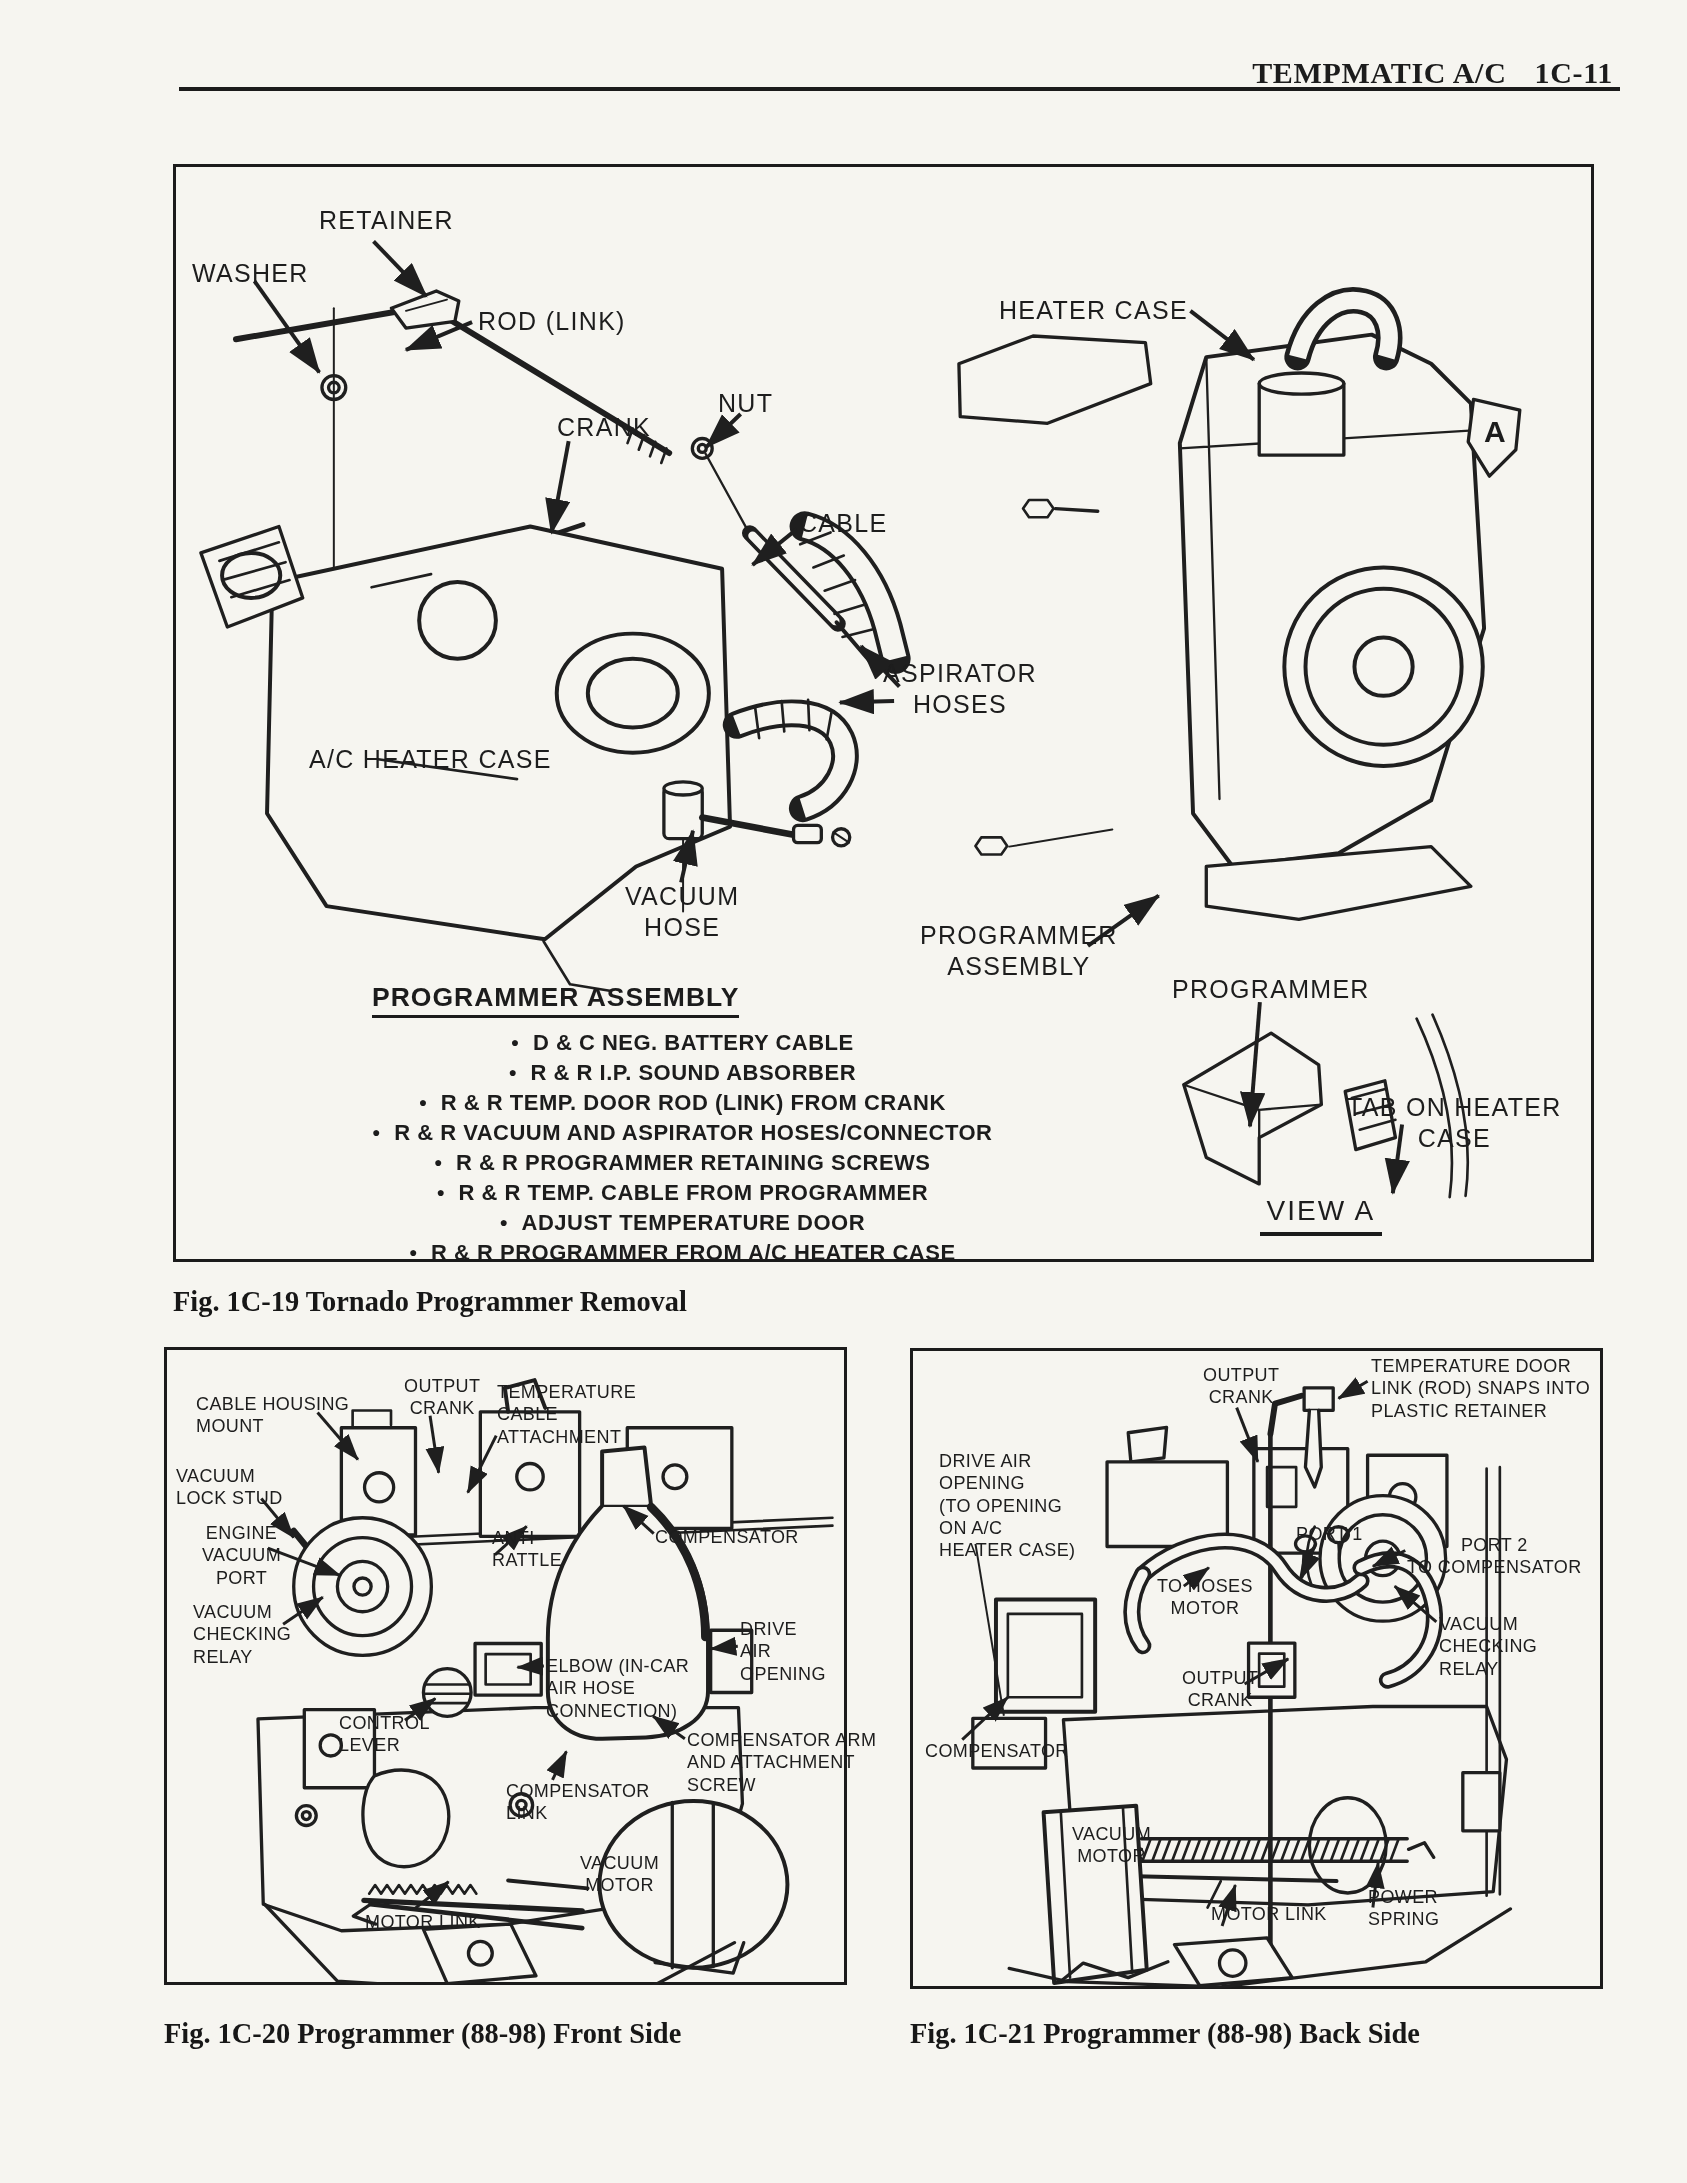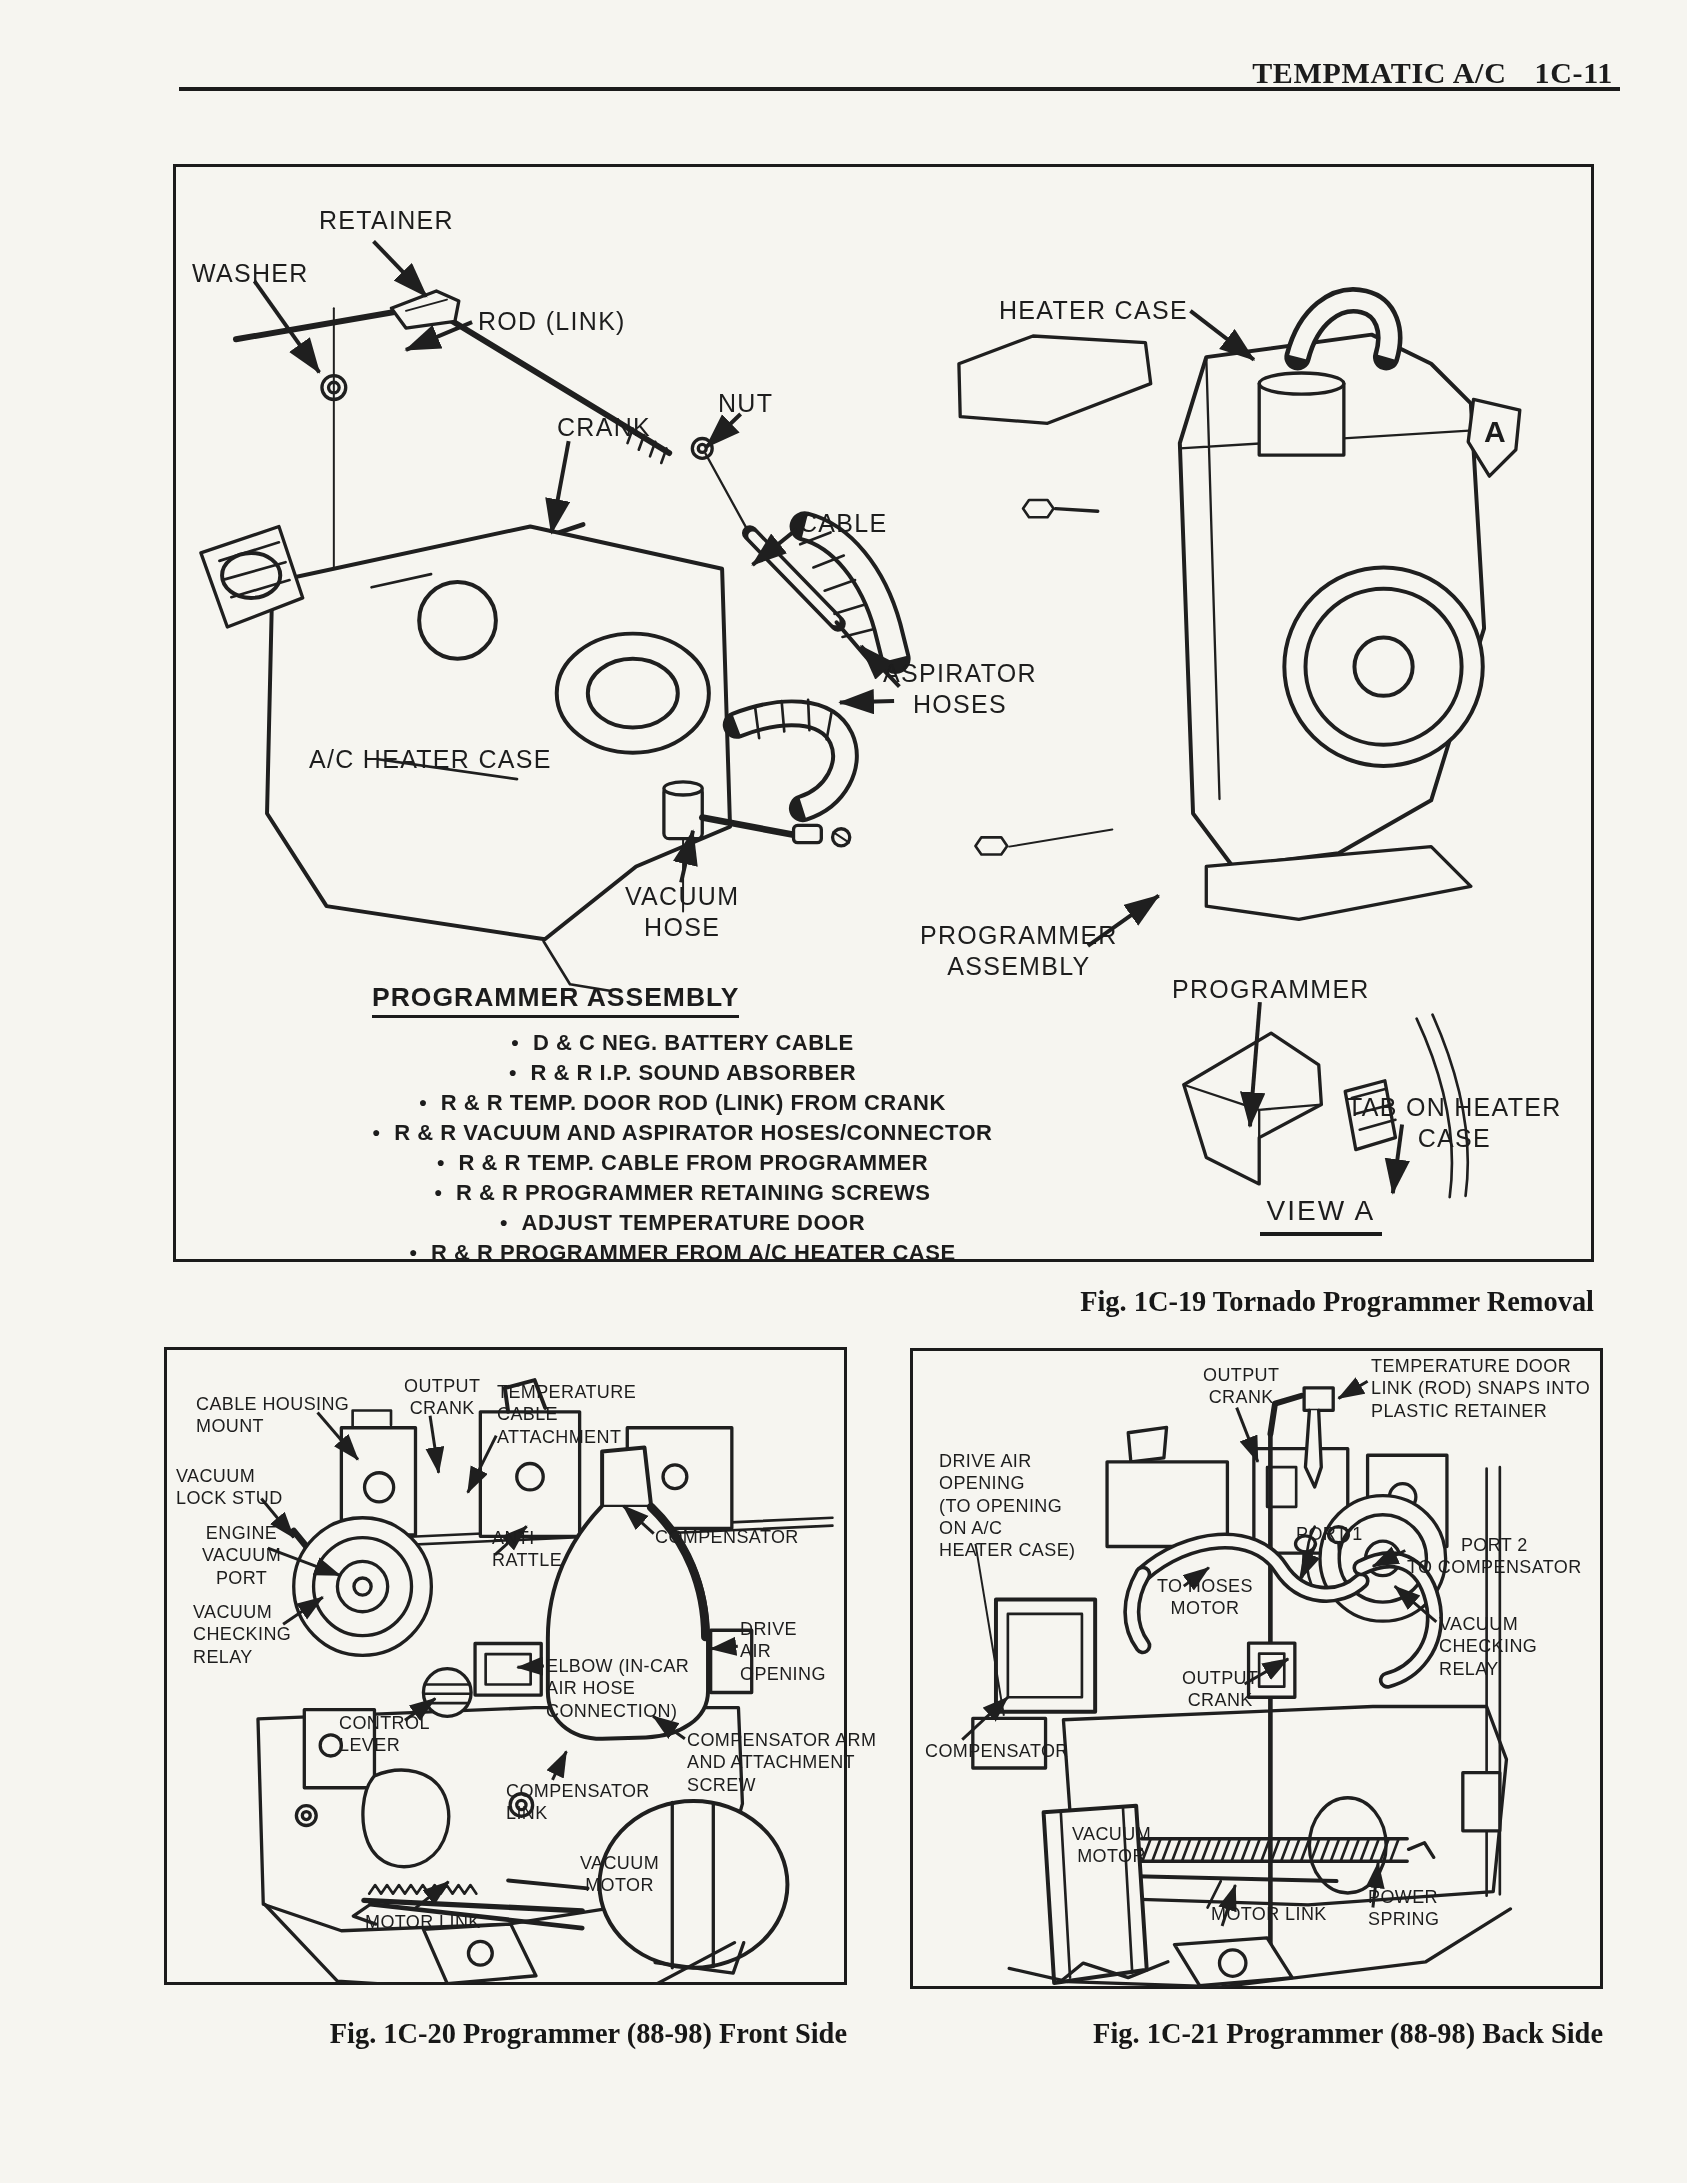--- a/index.html
+++ b/index.html
@@ -28,21 +28,21 @@
   .f19lbl{font-size:25px;letter-spacing:1.3px;line-height:1.24;}
   .f2lbl{font-size:18px;letter-spacing:0.4px;line-height:1.24;}
   .ctr{text-align:center;}
   .rgt{text-align:center;}
   .viewa{
     font-size:28px;letter-spacing:2px;border-bottom:4px solid #1b1b1b;
     padding:0 6.6px 5.3px 6.6px;
   }
   .badgeA{position:absolute;font-size:30px;font-weight:bold;}
   .caption{
-    position:absolute;text-align:right;
+    position:absolute;text-align:left;
     font-family:"Liberation Serif",serif;font-weight:bold;font-size:28.4px;
     color:#171717;
   }
   #cap19{left:173px;width:1421px;top:1286px;}
   #cap20{left:164px;width:683px;top:2018px;}
   #cap21{left:910px;width:693px;top:2018px;}
   .proc{position:absolute;left:372px;top:982px;}
   .proc h3{
     margin:0;font-size:26.5px;letter-spacing:1px;
     border-bottom:3.3px solid #1b1b1b;display:inline-block;padding-bottom:2px;
@@ -206,22 +206,22 @@
 <div class="lbl viewa" style="left:1260px;top:1195px">VIEW A</div>
 <div class="badgeA" style="left:1484px;top:415px">A</div>
 
 <div class="proc">
   <h3>PROGRAMMER ASSEMBLY</h3>
   <ul>
       <li>D &amp; C NEG. BATTERY CABLE</li>
       <li>R &amp; R I.P. SOUND ABSORBER</li>
       <li>R &amp; R TEMP. DOOR ROD (LINK) FROM CRANK</li>
       <li>R &amp; R VACUUM AND ASPIRATOR HOSES/CONNECTOR</li>
+      <li>R &amp; R PROGRAMMER RETAINING SCREWS</li>
       <li>R &amp; R TEMP. CABLE FROM PROGRAMMER</li>
-      <li>R &amp; R PROGRAMMER RETAINING SCREWS</li>
       <li>ADJUST TEMPERATURE DOOR</li>
       <li>R &amp; R PROGRAMMER FROM A/C HEATER CASE</li>
     </ul>
 </div>
 
 <div id="cap19" class="caption">Fig. 1C-19 Tornado Programmer Removal</div>
 
 <div id="box20" class="figbox"></div>
 
 <svg id="art20" class="art" width="683" height="638" viewBox="0 0 1032 964">

